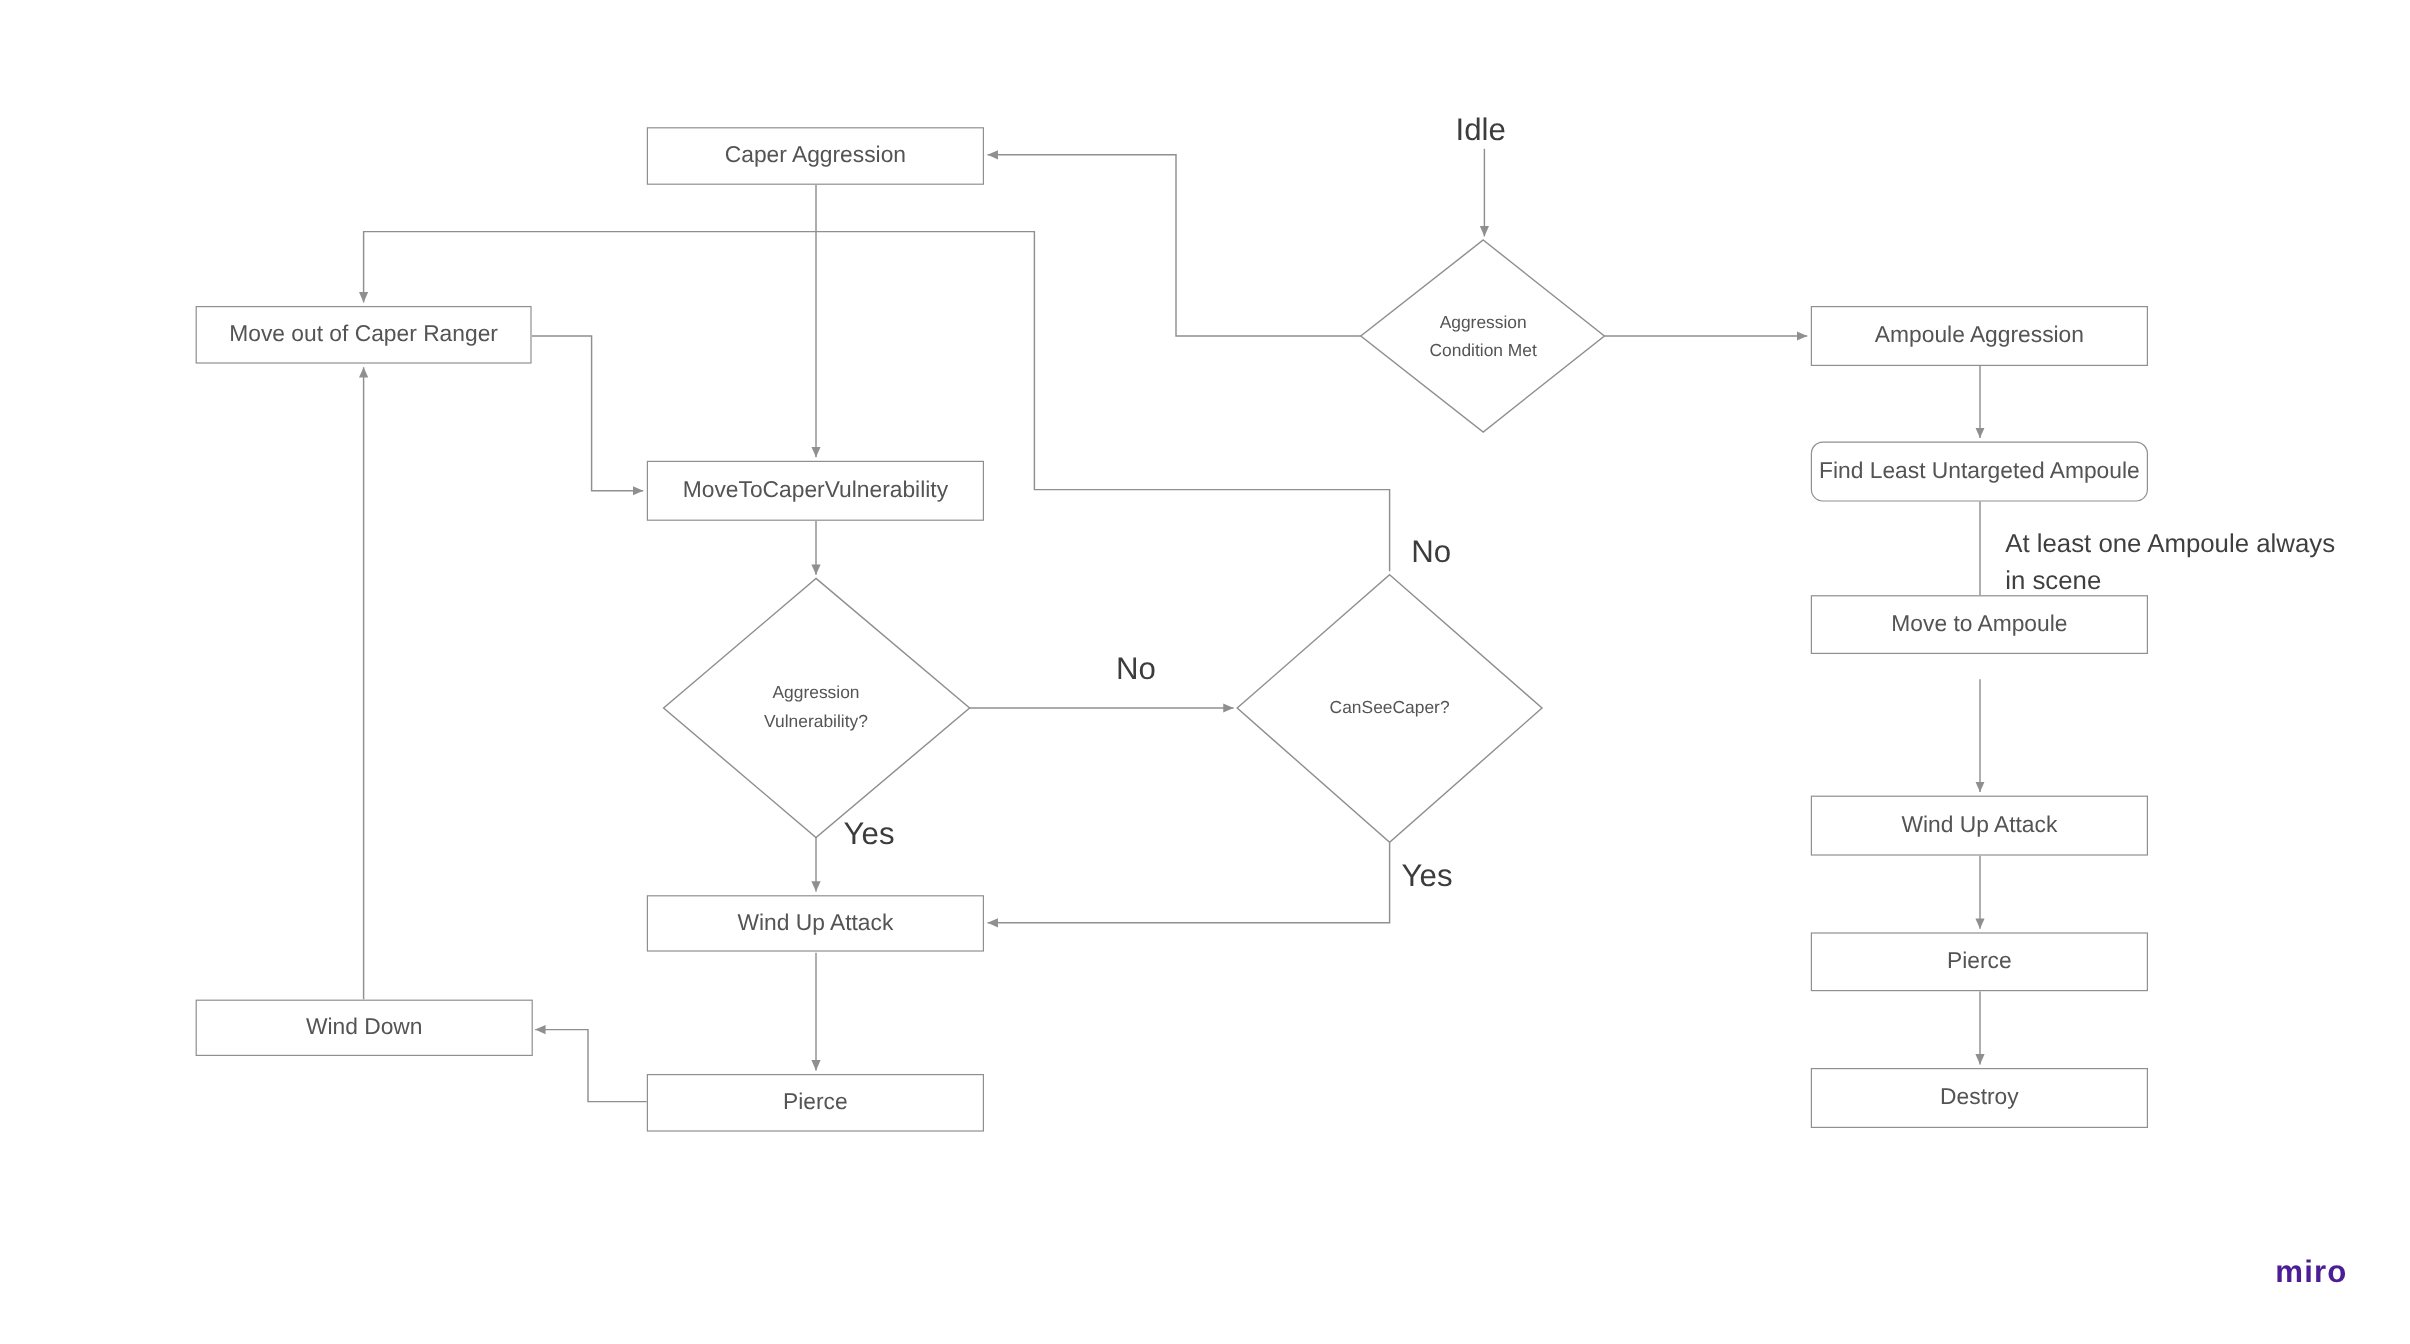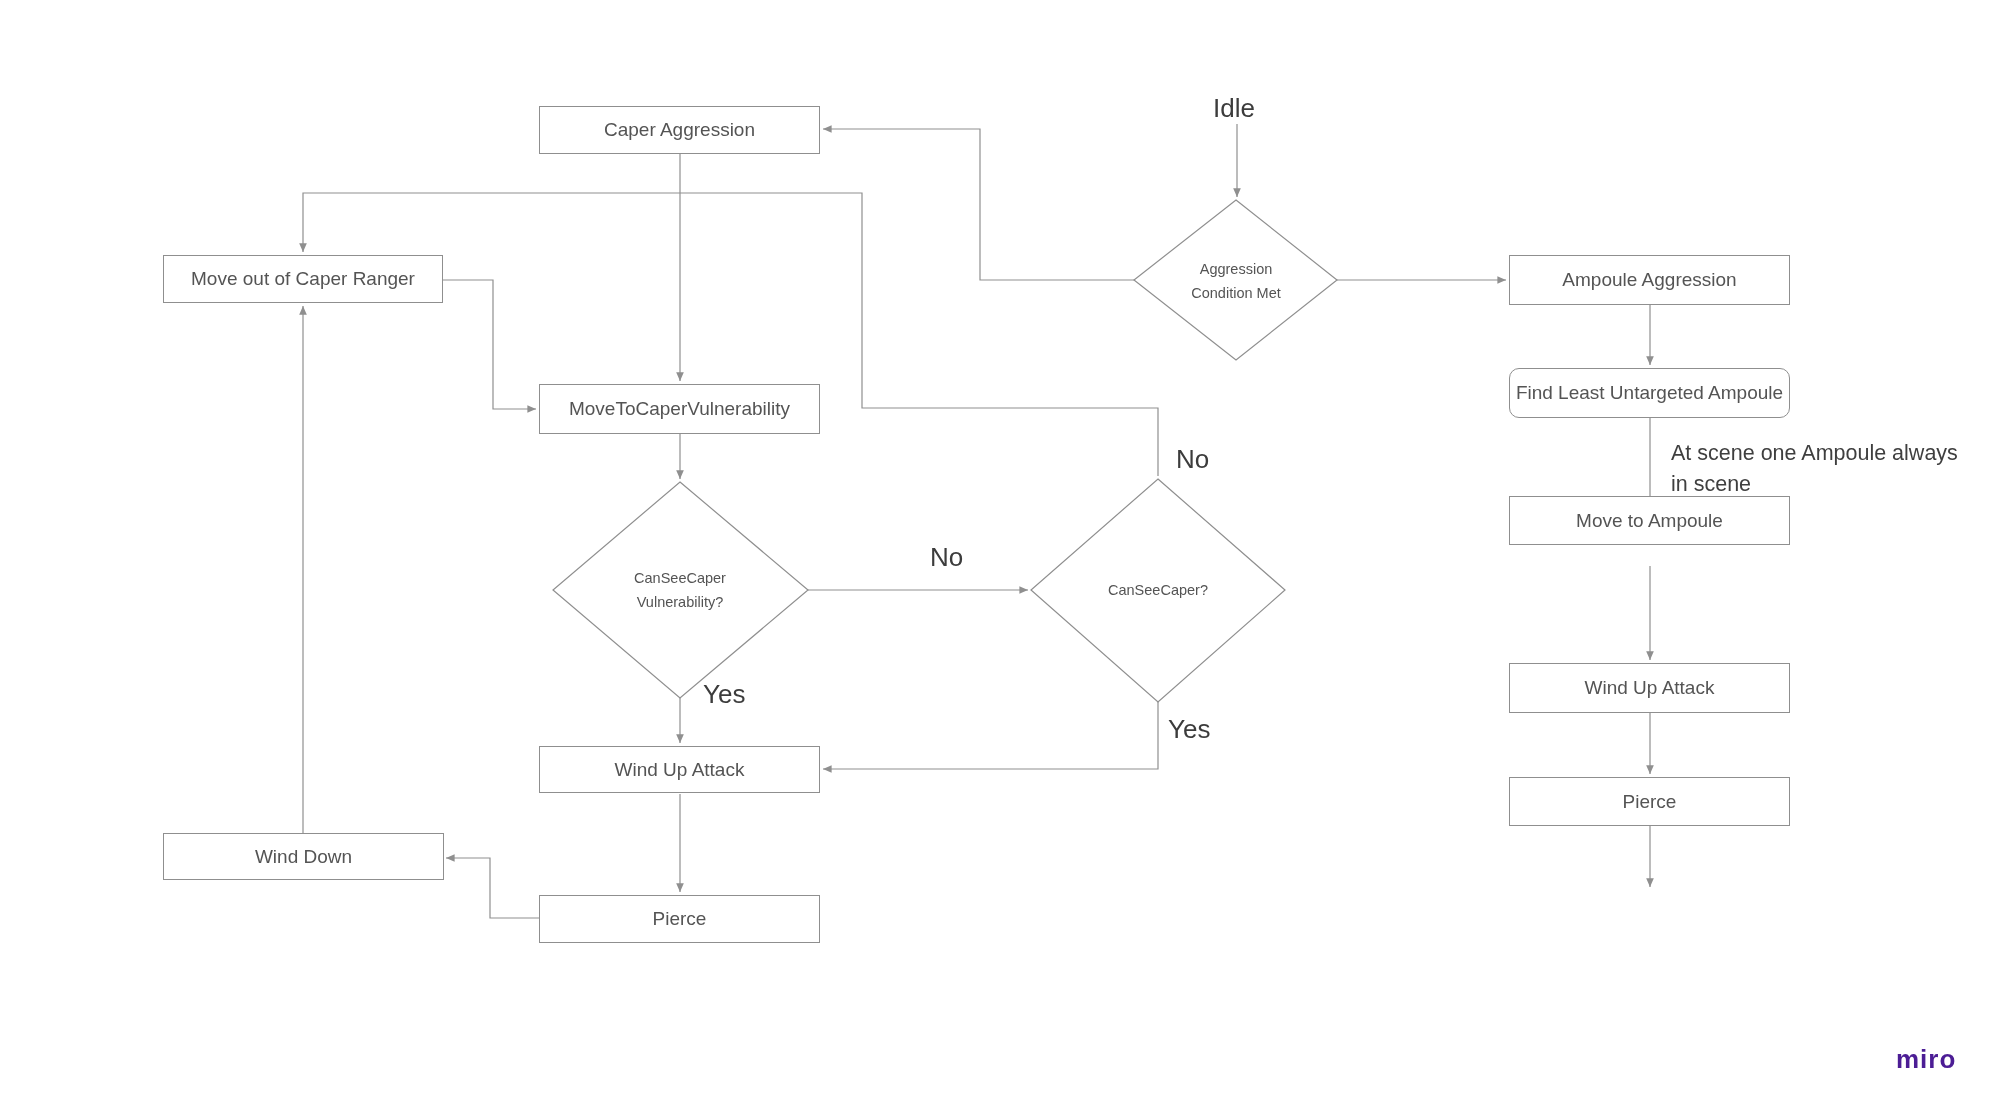--- a/index.html
+++ b/index.html
@@ -83,31 +83,34 @@
   </div>
   <div class="node" style="left:1509px;top:496px;width:281px;height:49px;">
     <span class="node-label">Move to Ampoule</span>
   </div>
   <div class="node" style="left:1509px;top:663px;width:281px;height:50px;">
     <span class="node-label">Wind Up Attack</span>
   </div>
   <div class="node" style="left:1509px;top:777px;width:281px;height:49px;">
     <span class="node-label">Pierce</span>
   </div>
+  <div class="node" style="left:1509px;top:890px;width:281px;height:50px;">
+    <span class="node-label">Destroy</span>
+  </div>
 
   <div class="diamond-label" style="left:1236px;top:281px;width:90px;">Aggression Condition Met</div>
-  <div class="diamond-label" style="left:680px;top:590px;width:150px;">CanSeeCaper Vulnerability?</div>
+  <div class="diamond-label" style="left:680px;top:590px;width:150px;">Aggression Vulnerability?</div>
   <div class="diamond-label" style="left:1158px;top:590px;width:160px;">CanSeeCaper?</div>
 
   <div class="big-label" style="left:1213px;top:93px;">Idle</div>
   <div class="big-label" style="left:930px;top:542px;">No</div>
   <div class="big-label" style="left:1176px;top:444px;">No</div>
   <div class="big-label" style="left:703px;top:679px;">Yes</div>
   <div class="big-label" style="left:1168px;top:714px;">Yes</div>
 
   <div class="note">
-    <span>At scene one Ampoule always</span>
+    <span>At least one Ampoule always</span>
     <span>in scene</span>
   </div>
 
   <div class="watermark">miro</div>
 
 </div>
 
 </body></html>

